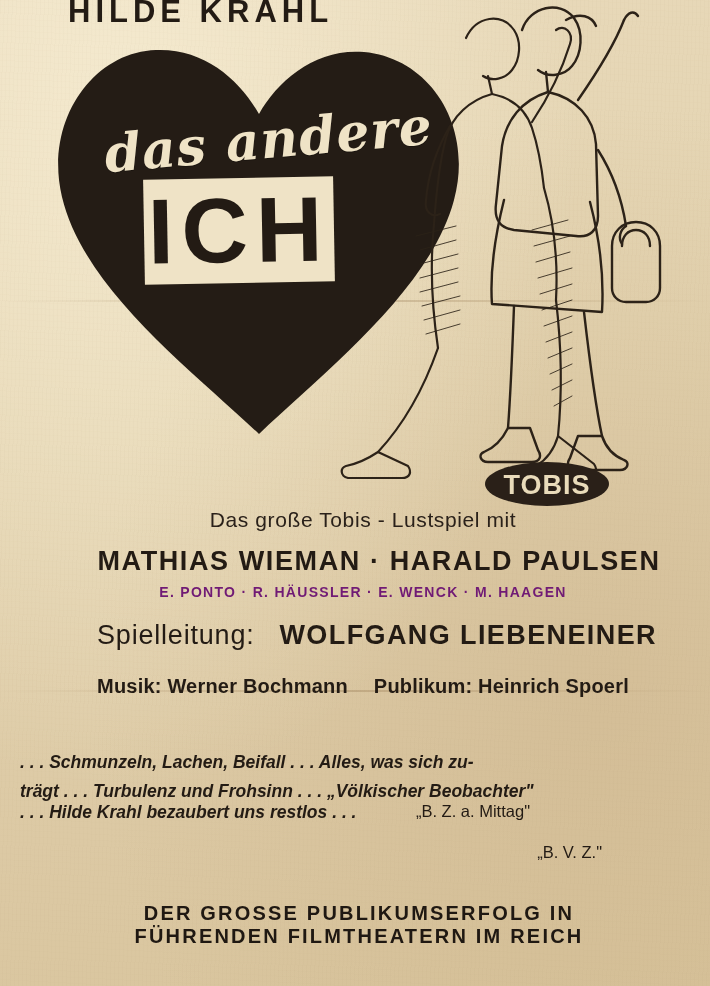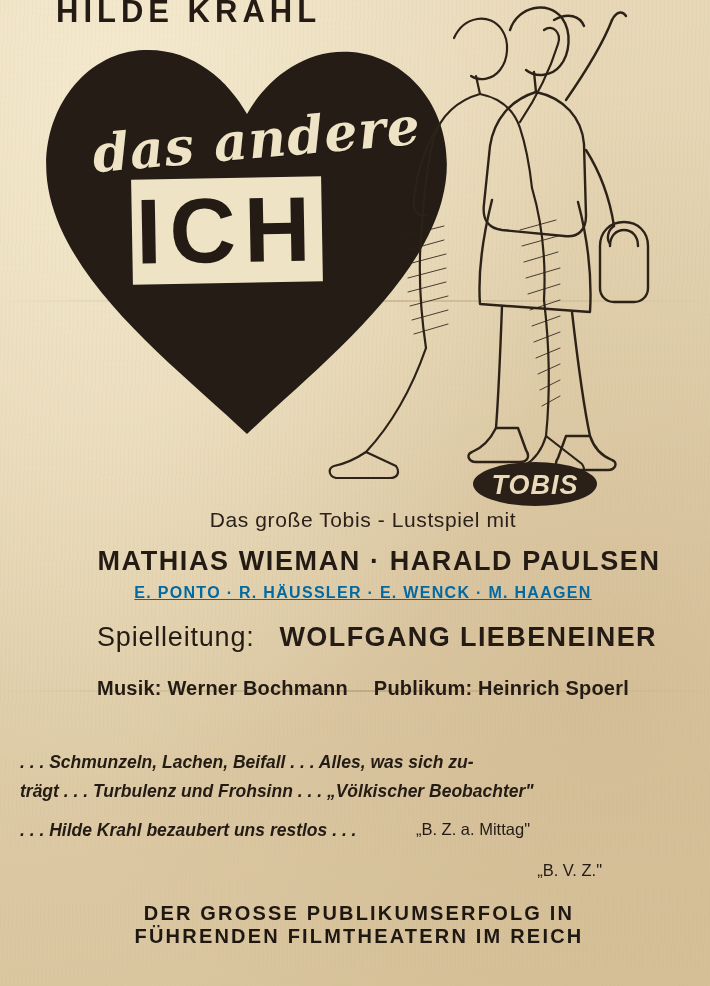--- a/index.html
+++ b/index.html
@@ -42,21 +42,21 @@
     pointer-events: none;
   }
   .content {
     position: absolute;
     inset: 0;
   }
 
   
   .artwork {
     position: absolute;
-    left: 4px; top: 0;
+    left: 16px; top: 0;
     width: 562px;
     height: 520px;
   }
   .title-top {
     position: absolute;
     left: 52px;
     top: -6px;
     font-size: 31px;
     font-weight: bold;
     letter-spacing: 5px;
@@ -110,21 +110,20 @@
     top: 0;
     width: 410px;
     height: 520px;
   }
   .tobis-logo {
     position: absolute;
     left: 466px;
     top: 458px;
     width: 130px;
     height: 52px;
-    font-style: italic;
   }
 
   
   .credits {
     position: absolute;
     left: 16px; right: 0;
     top: 508px;
     text-align: center;
   }
   .line-subtitle {
@@ -139,25 +138,24 @@
     font-weight: bold;
     font-size: 27px;
     letter-spacing: 1.6px;
     color: #231b14;
     margin-bottom: 7px;
     padding-left: 32px;
   }
   .line-cast2 {
     font-family: "Liberation Sans", sans-serif;
     font-weight: bold;
-    font-size: 16px;
+    font-size: 14px;
     letter-spacing: 1.3px;
-    color: #0369a1;
+    color: #701a75;
     margin-bottom: 20px;
-    text-decoration: underline;
   }
   .line-director {
     font-family: "Liberation Sans", sans-serif;
     font-size: 27px;
     letter-spacing: .8px;
     color: #231b14;
     margin-bottom: 24px;
     padding-left: 28px;
   }
   .line-director b {
@@ -200,21 +198,20 @@
     right: 8px;
     top: 0;
   }
   .quote-cont {
     position: relative;
     font-family: "Liberation Sans", sans-serif;
     font-style: italic;
     font-weight: bold;
     font-size: 17.5px;
     color: #231b14;
-    margin-bottom: 18px;
     white-space: nowrap;
   }
 
   .footer {
     position: absolute;
     left: 8px; right: 0;
     top: 902px;
     text-align: center;
     font-family: "Liberation Sans", sans-serif;
     font-weight: bold;

